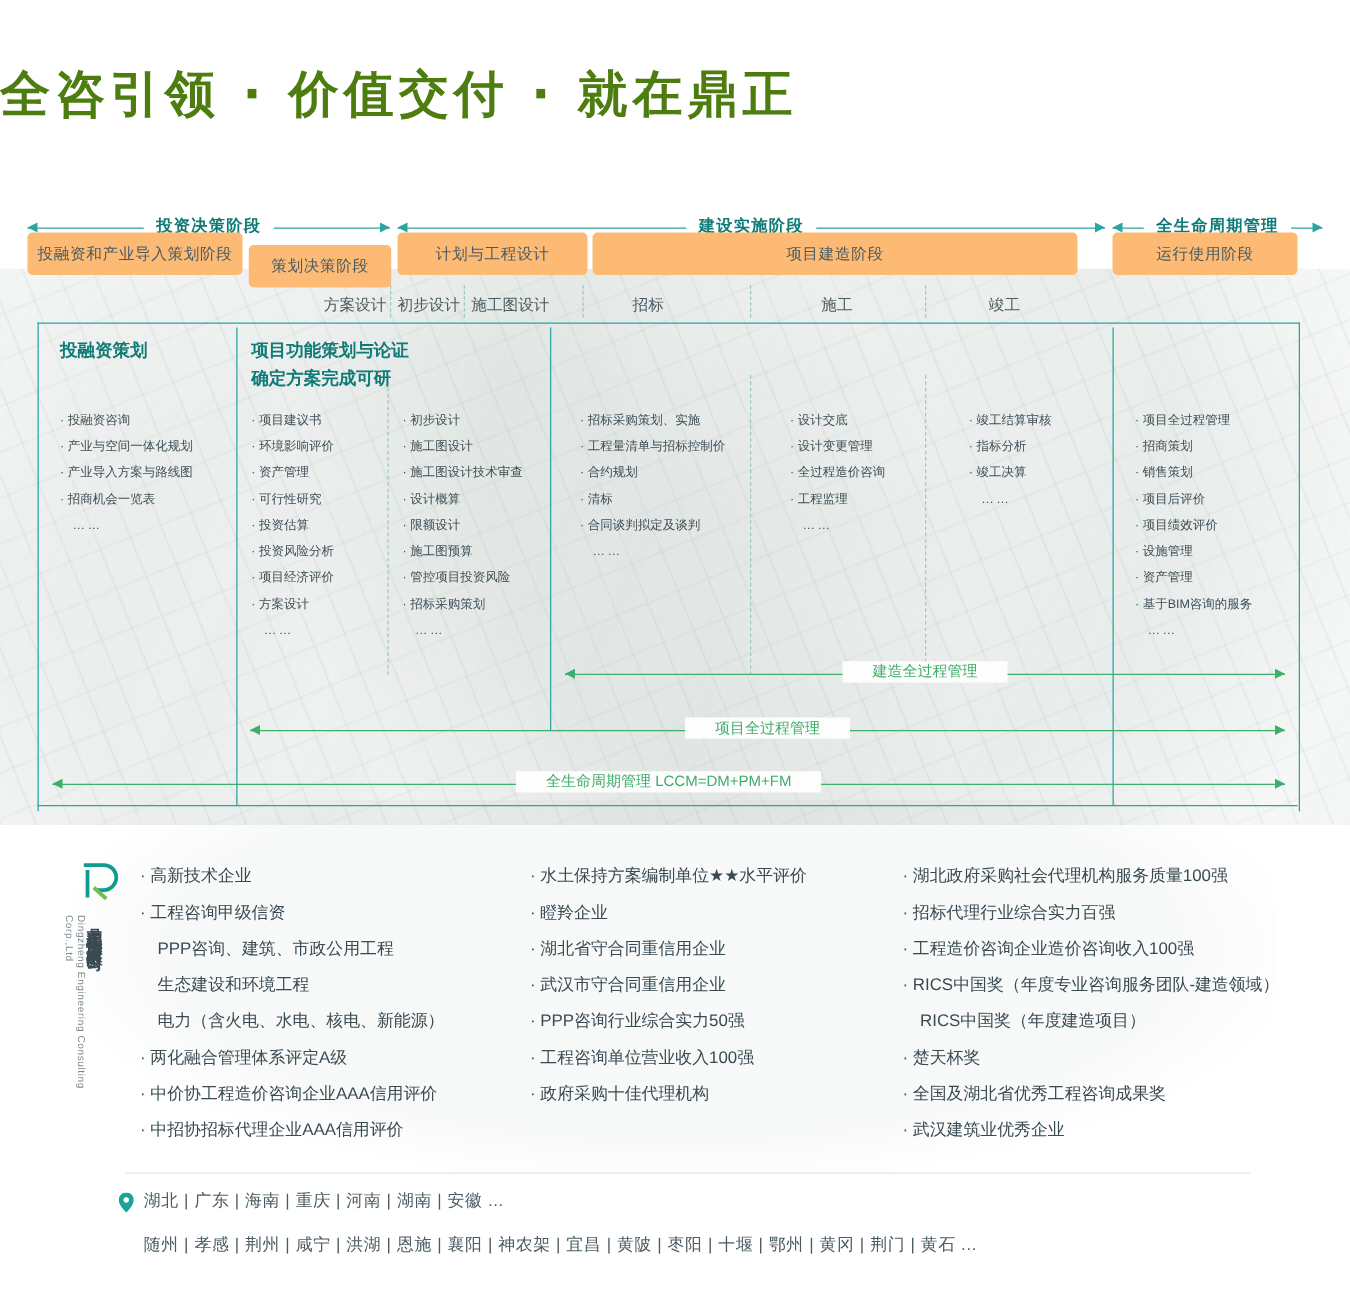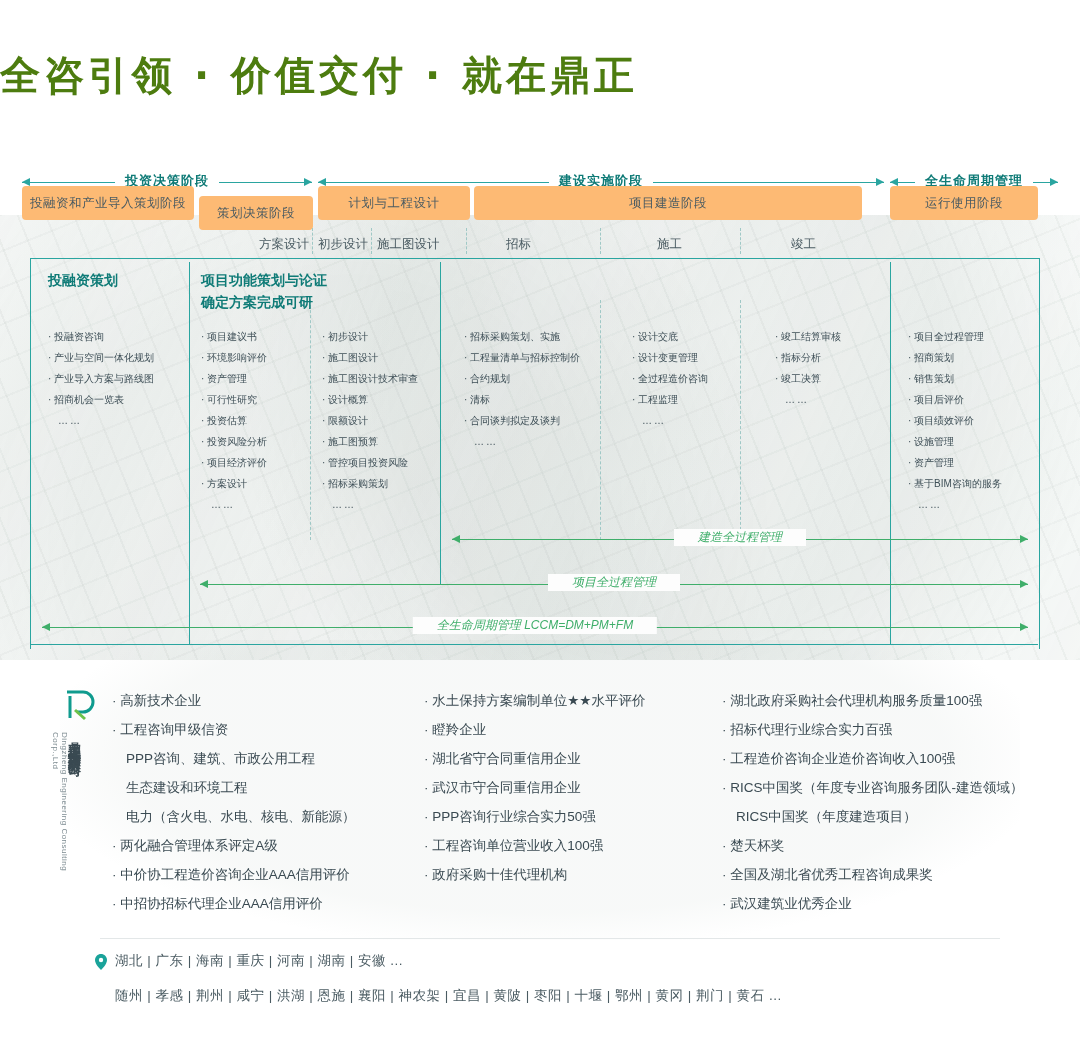--- a/index.html
+++ b/index.html
@@ -89,21 +89,21 @@
   
   .mgmt{position:absolute;height:18px;}
   .mgmt .line{position:absolute;top:9px;left:0;right:0;height:1px;background:#3fae6a;}
   .mgmt .line:before,.mgmt .line:after{
     content:"";position:absolute;top:-4px;width:0;height:0;
     border-top:4.5px solid transparent;border-bottom:4.5px solid transparent;
   }
   .mgmt .line:before{left:0;border-right:8px solid #3fae6a;}
   .mgmt .line:after{right:0;border-left:8px solid #3fae6a;}
   .mgmt .cap{position:absolute;left:50%;top:-1px;transform:translateX(-50%);
-    background:#fdfdfd;padding:0 24px;font-size:12px;color:#3fae6a;white-space:nowrap;font-style:italic;}
+    background:#fdfdfd;padding:0 24px;font-size:12px;color:#3fae6a;white-space:nowrap;}
 
   
   .cred{position:absolute;top:678px;left:0;width:1080px;height:250px;}
   .cred .c-list{position:absolute;font-size:13.5px;line-height:29px;color:#3a4a52;}
   .cred .c-list .it:before{content:"·  ";}
   .cred .c-list .sub{padding-left:14px;}
 
   
   .logo{position:absolute;left:55px;top:10px;width:46px;height:210px;}
   .logo .mark{position:absolute;left:6px;top:0;width:34px;height:34px;}

